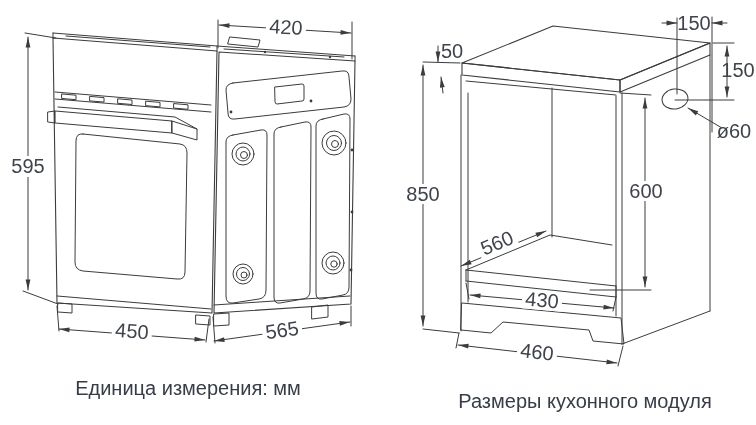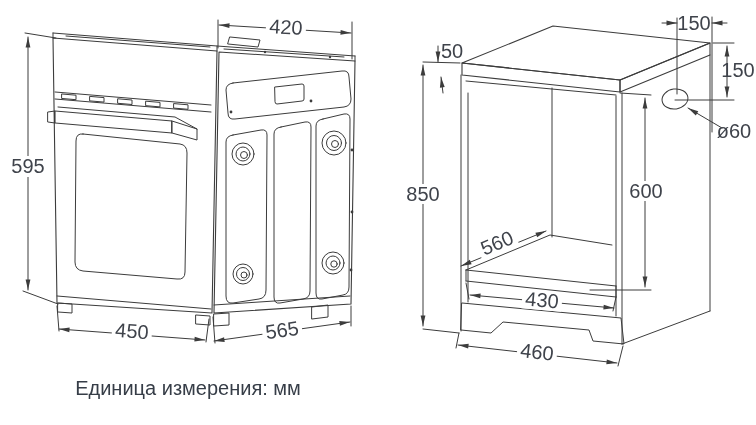--- a/index.html
+++ b/index.html
@@ -204,13 +204,14 @@
       <path class="ln" d="M458,345 L617,363" marker-start="url(#ah)" marker-end="url(#ah)"></path>
       <g transform="rotate(6.5 537 353)">
         <rect class="bg" x="517" y="343" width="40" height="19"></rect>
         <text class="dimtext" x="537" y="359" text-anchor="middle">460</text>
       </g>
     </g>
   </g>
 </svg>
 
 <div class="caption cap-left">Единица измерения: мм</div>
+<div class="caption cap-right">Размеры кухонного модуля</div>
 </div>
 
 </body></html>

